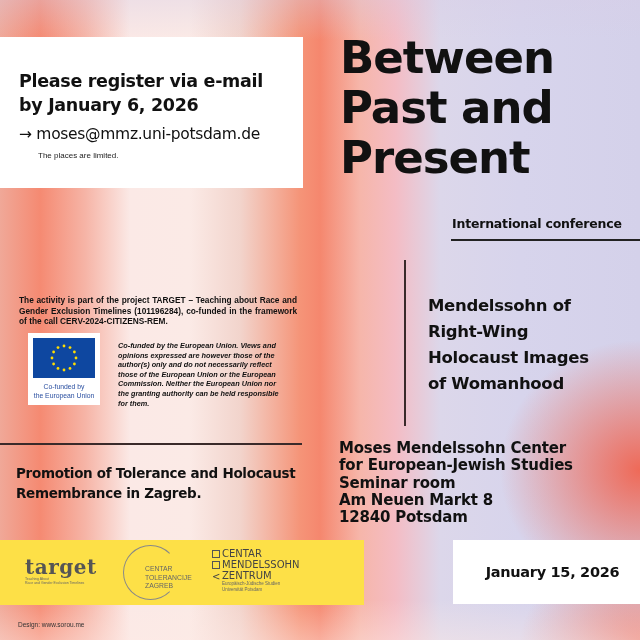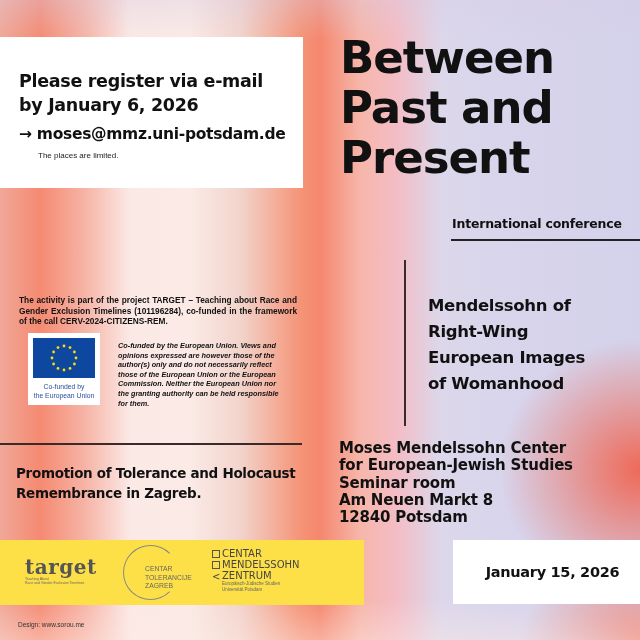--- a/index.html
+++ b/index.html
@@ -39,21 +39,21 @@
     position:absolute; left:0; top:37px; width:303px; height:151px;
     background:#fff;
     padding:32px 0 0 19px;
   }
   .register-title {
     font-family:"DejaVu Sans", sans-serif;
     font-size:17.5px; font-weight:bold; line-height:24px; letter-spacing:-0.3px;
   }
   .register-email {
     margin-top:8px;
-    font-size:15.5px; font-weight:bold; letter-spacing:-0.3px; white-space:nowrap;
+    font-size:15.5px; font-weight:normal; letter-spacing:-0.3px; white-space:nowrap;
   }
   .register-note {
     font-family:"Liberation Sans", sans-serif;
     font-size:8px; margin-left:19px; margin-top:8px; color:#222;
   }
 
   .title {
     position:absolute; left:340px; top:33px;
     font-family:"DejaVu Sans", sans-serif;
     font-size:45px; font-weight:bold; line-height:50px; letter-spacing:-1px;
@@ -188,21 +188,21 @@
   <span>Present</span>
 </div>
 
 <div class="conf-label">International conference</div>
 <div class="conf-rule"></div>
 
 <div class="vline"></div>
 <div class="subtitle">
   <span>Mendelssohn of</span>
   <span>Right-Wing</span>
-  <span>European Images</span>
+  <span>Holocaust Images</span>
   <span>of Womanhood</span>
 </div>
 
 <div class="funding-text">The activity is part of the project TARGET – Teaching about Race and Gender Exclusion Timelines (101196284), co-funded in the framework of the call CERV-2024-CITIZENS-REM.</div>
 
 <div class="eu-logo">
   <div class="eu-flag">
     <svg width="62" height="40" viewBox="0 0 62 40">
       <g fill="#ffdd00">
         <circle cx="31" cy="8" r="1.4"></circle>

